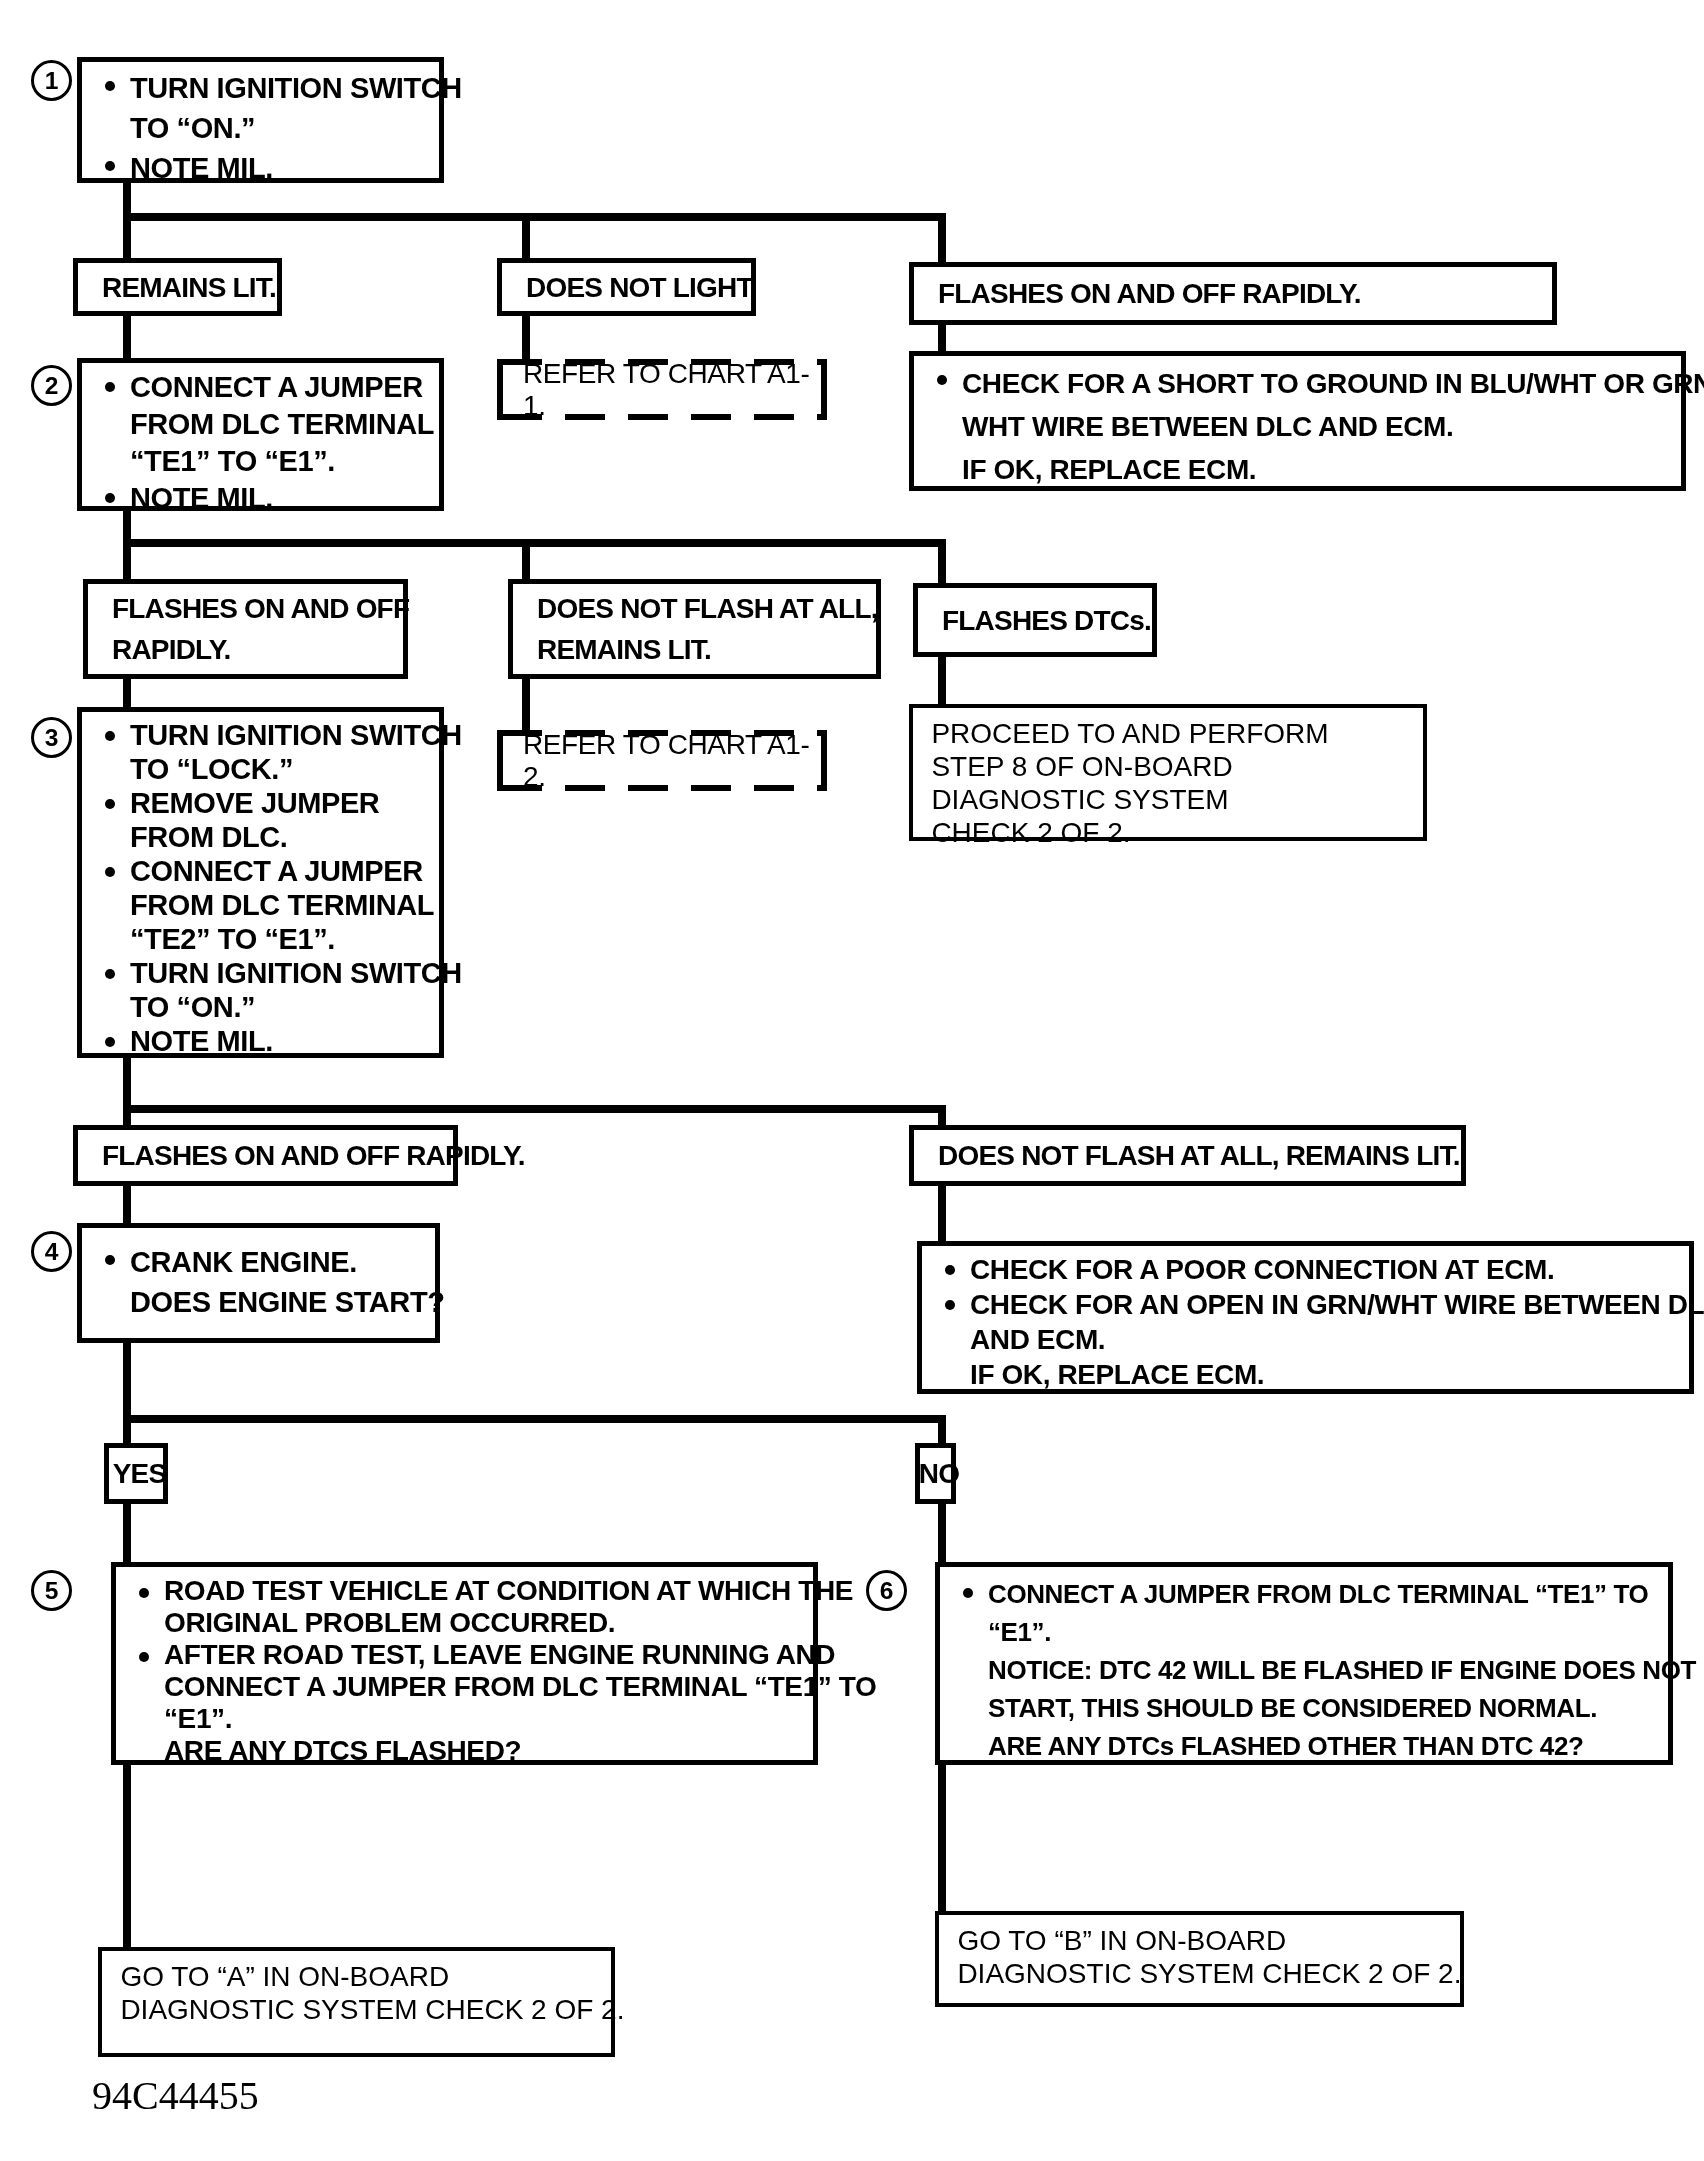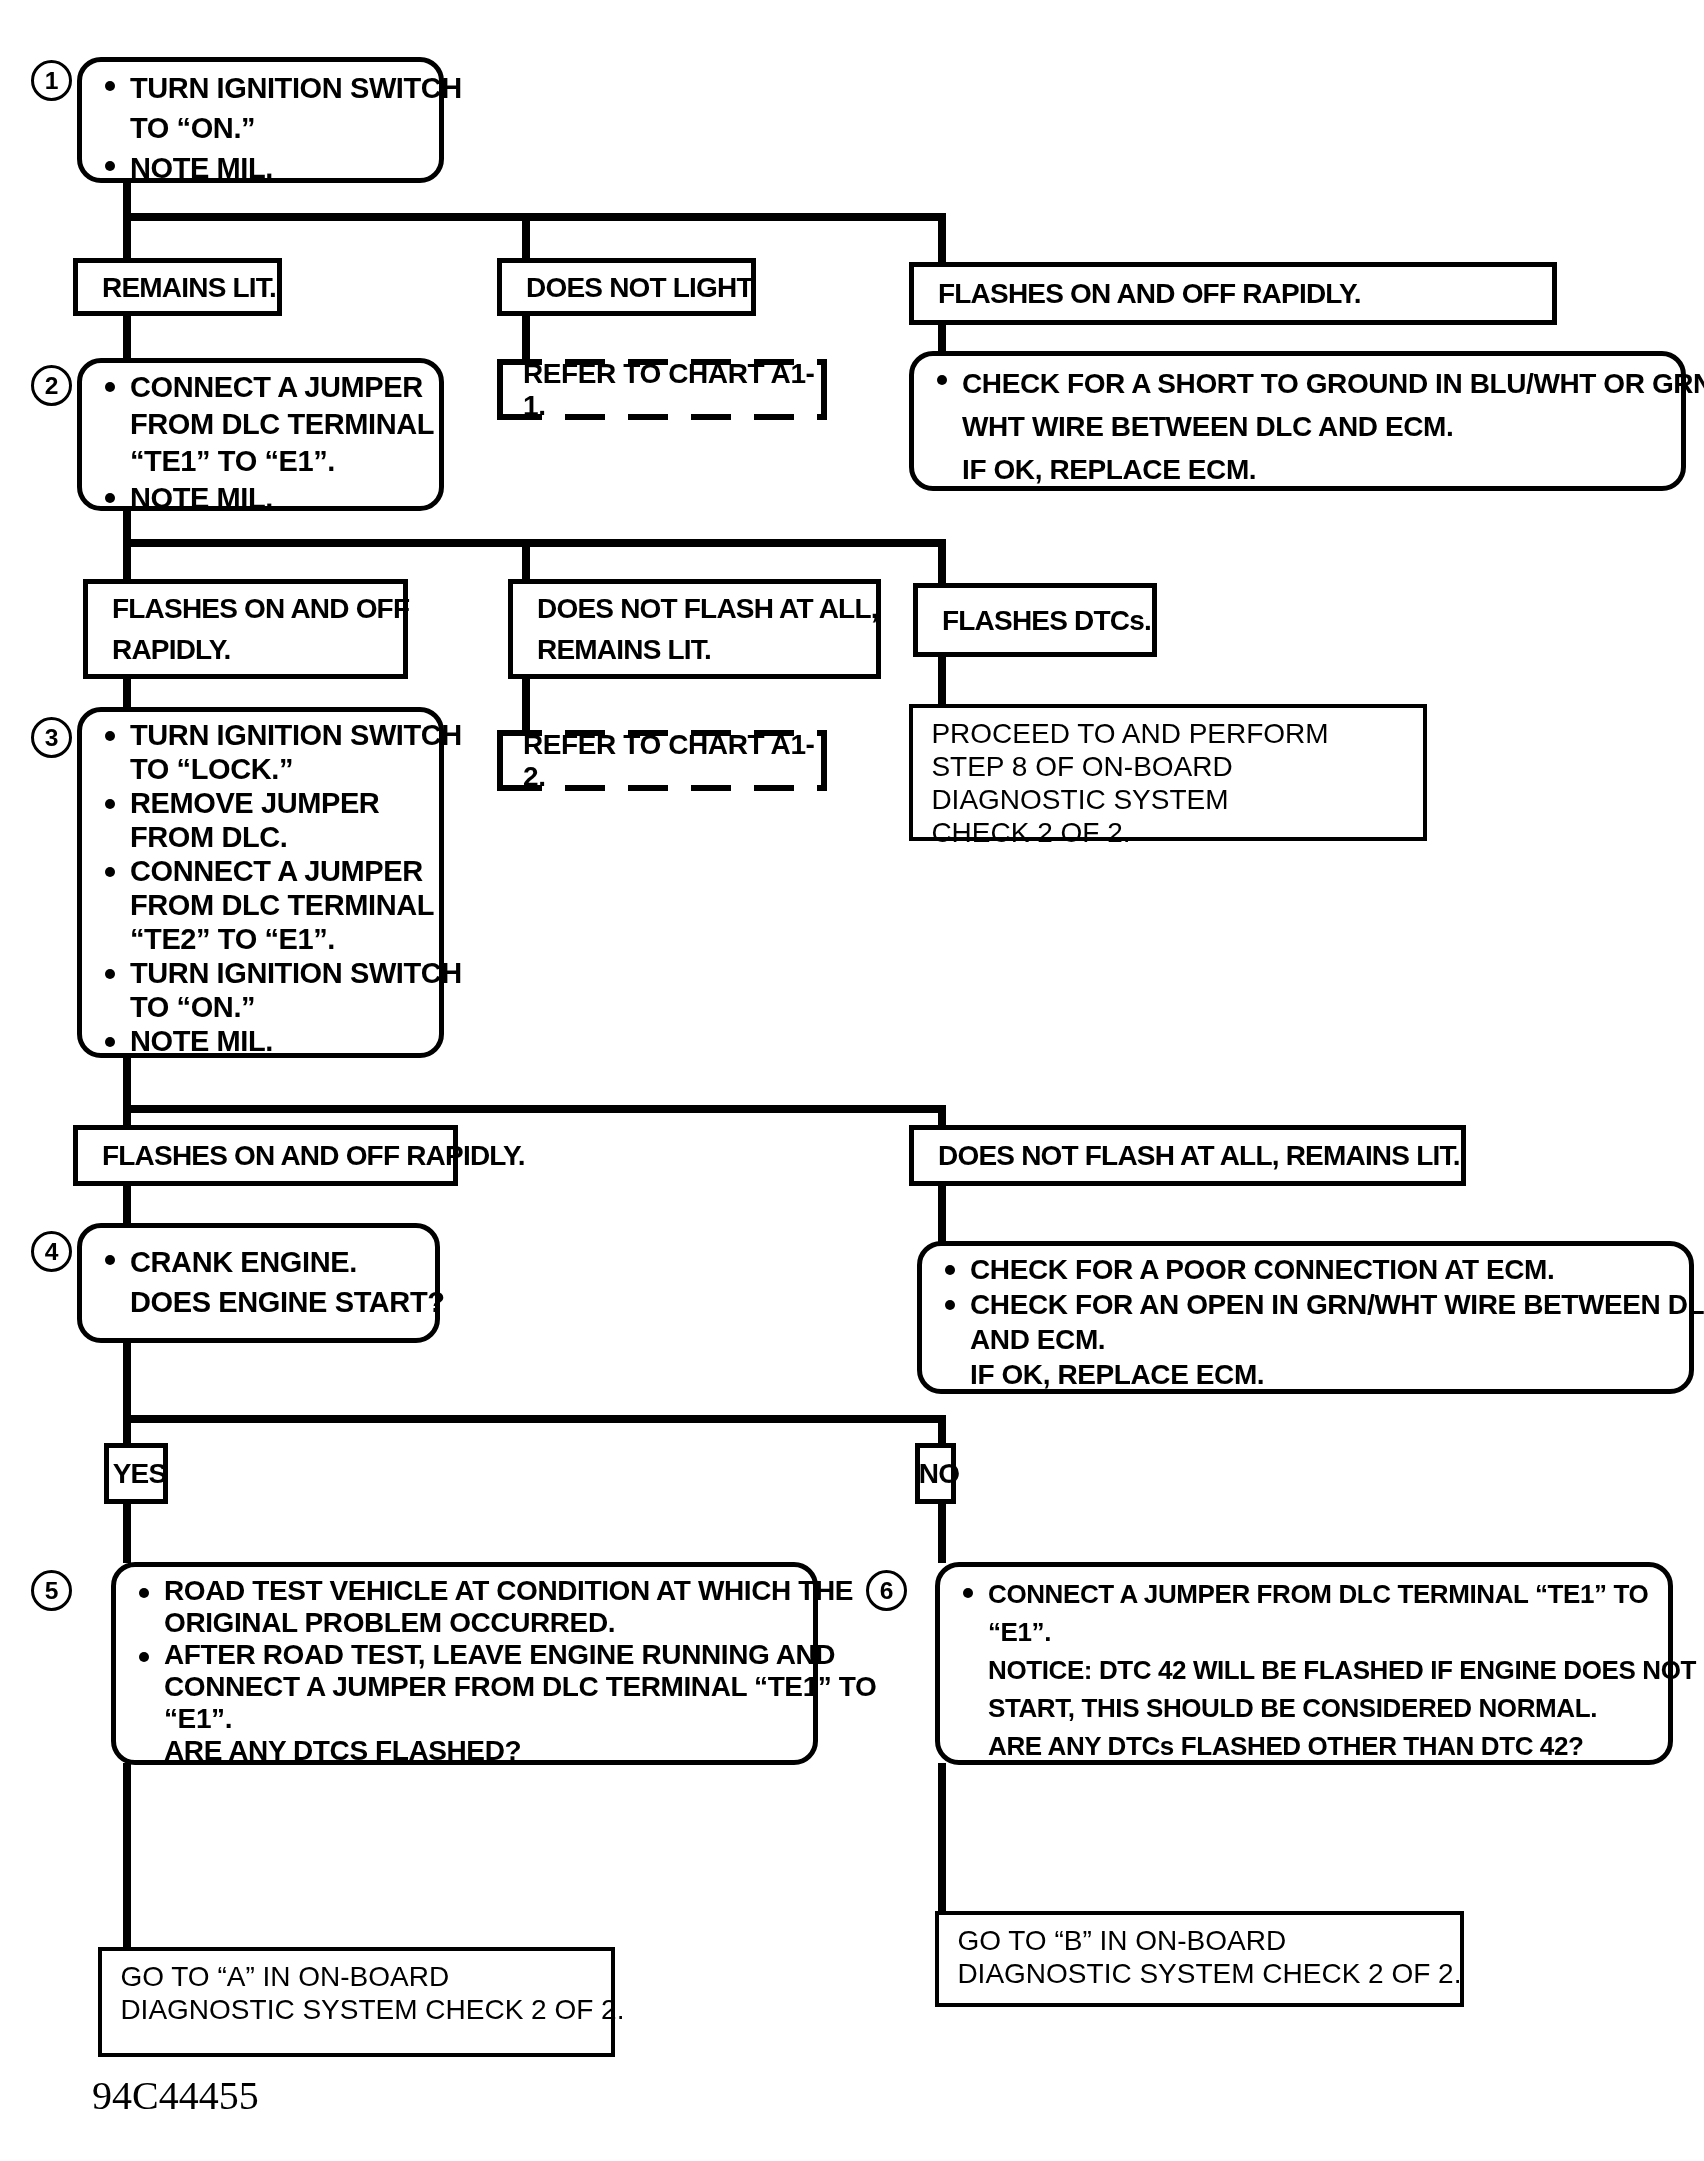--- a/index.html
+++ b/index.html
@@ -2,21 +2,21 @@
 <html style="font-size:12.3px"><head>
 <meta charset="utf-8">
 <style>
   html,body{margin:0;padding:0;background:#ffffff;}
   .canvas{position:relative;width:1705px;height:2161px;background:#ffffff;
           font-family:"Liberation Sans",sans-serif;color:#000;overflow:hidden;}
   .vline{position:absolute;width:7.7px;background:#000;}
   .hline{position:absolute;height:7.7px;background:#000;}
   .box{position:absolute;box-sizing:border-box;border:5.4px solid #000;background:#fff;}
   .thin{border-width:4.6px;}
-  .step-box{padding:6.1px 6.1px 0 14px;font-weight:700;font-size:29px;letter-spacing:-0.4px;border-radius:24px;}
+  .step-box{padding:6.1px 6.1px 0 14px;font-weight:700;font-size:29px;letter-spacing:-0.4px;}
   .fs36{font-size:28px;}
   .fs34{font-size:26px;}
   .item{display:flex;}
   .bul{flex:0 0 34px;position:relative;}
   .bul::before{content:"";position:absolute;left:9.2px;top:13px;width:10px;height:10px;border-radius:50%;background:#000;}
   .lines{flex:1 1 auto;min-width:0;}
   .line{white-space:nowrap;}
   .lh42 .line{line-height:32px;}
   .lh44 .line{line-height:34px;}
   .lh46 .line{line-height:35px;}
@@ -27,21 +27,21 @@
   .label{position:absolute;box-sizing:border-box;border:5.4px solid #000;background:#fff;
          display:flex;flex-direction:column;justify-content:center;padding-left:17px;
          font-weight:700;font-size:28px;letter-spacing:-0.8px;}
   .label .line{line-height:41px;margin-left:7px;}
   .center{align-items:center;padding-left:0;}
   .badge{position:absolute;width:41px;height:41px;border:3.8px solid #000;border-radius:50%;
          display:flex;align-items:center;justify-content:center;
          font-size:24.6px;font-weight:700;background:#fff;box-sizing:border-box;}
   .dashedbox{position:absolute;box-sizing:border-box;border-left:6.1px solid #000;border-right:6.1px solid #000;
          background:#fff;display:flex;align-items:center;padding-left:20px;
-         font-weight:700;font-size:28px;letter-spacing:-0.4px;}
+         font-weight:400;font-size:28px;letter-spacing:-0.4px;}
   .dashedbox::before,.dashedbox::after{content:"";position:absolute;left:-1.5px;right:-1.5px;height:6.1px;
          background:repeating-linear-gradient(90deg,#000 0 40px,transparent 40px 63px);}
   .dashedbox::before{top:0;}
   .dashedbox::after{bottom:0;}
   .plain-box{font-weight:400;font-size:28px;letter-spacing:0;padding:9.2px 6.1px 0 18.4px;}
   .plain-box .line{line-height:33px;}
   .figure-code{position:absolute;font-family:"Liberation Serif",serif;font-size:40px;font-weight:400;}
 </style>
 </head>
 <body>

